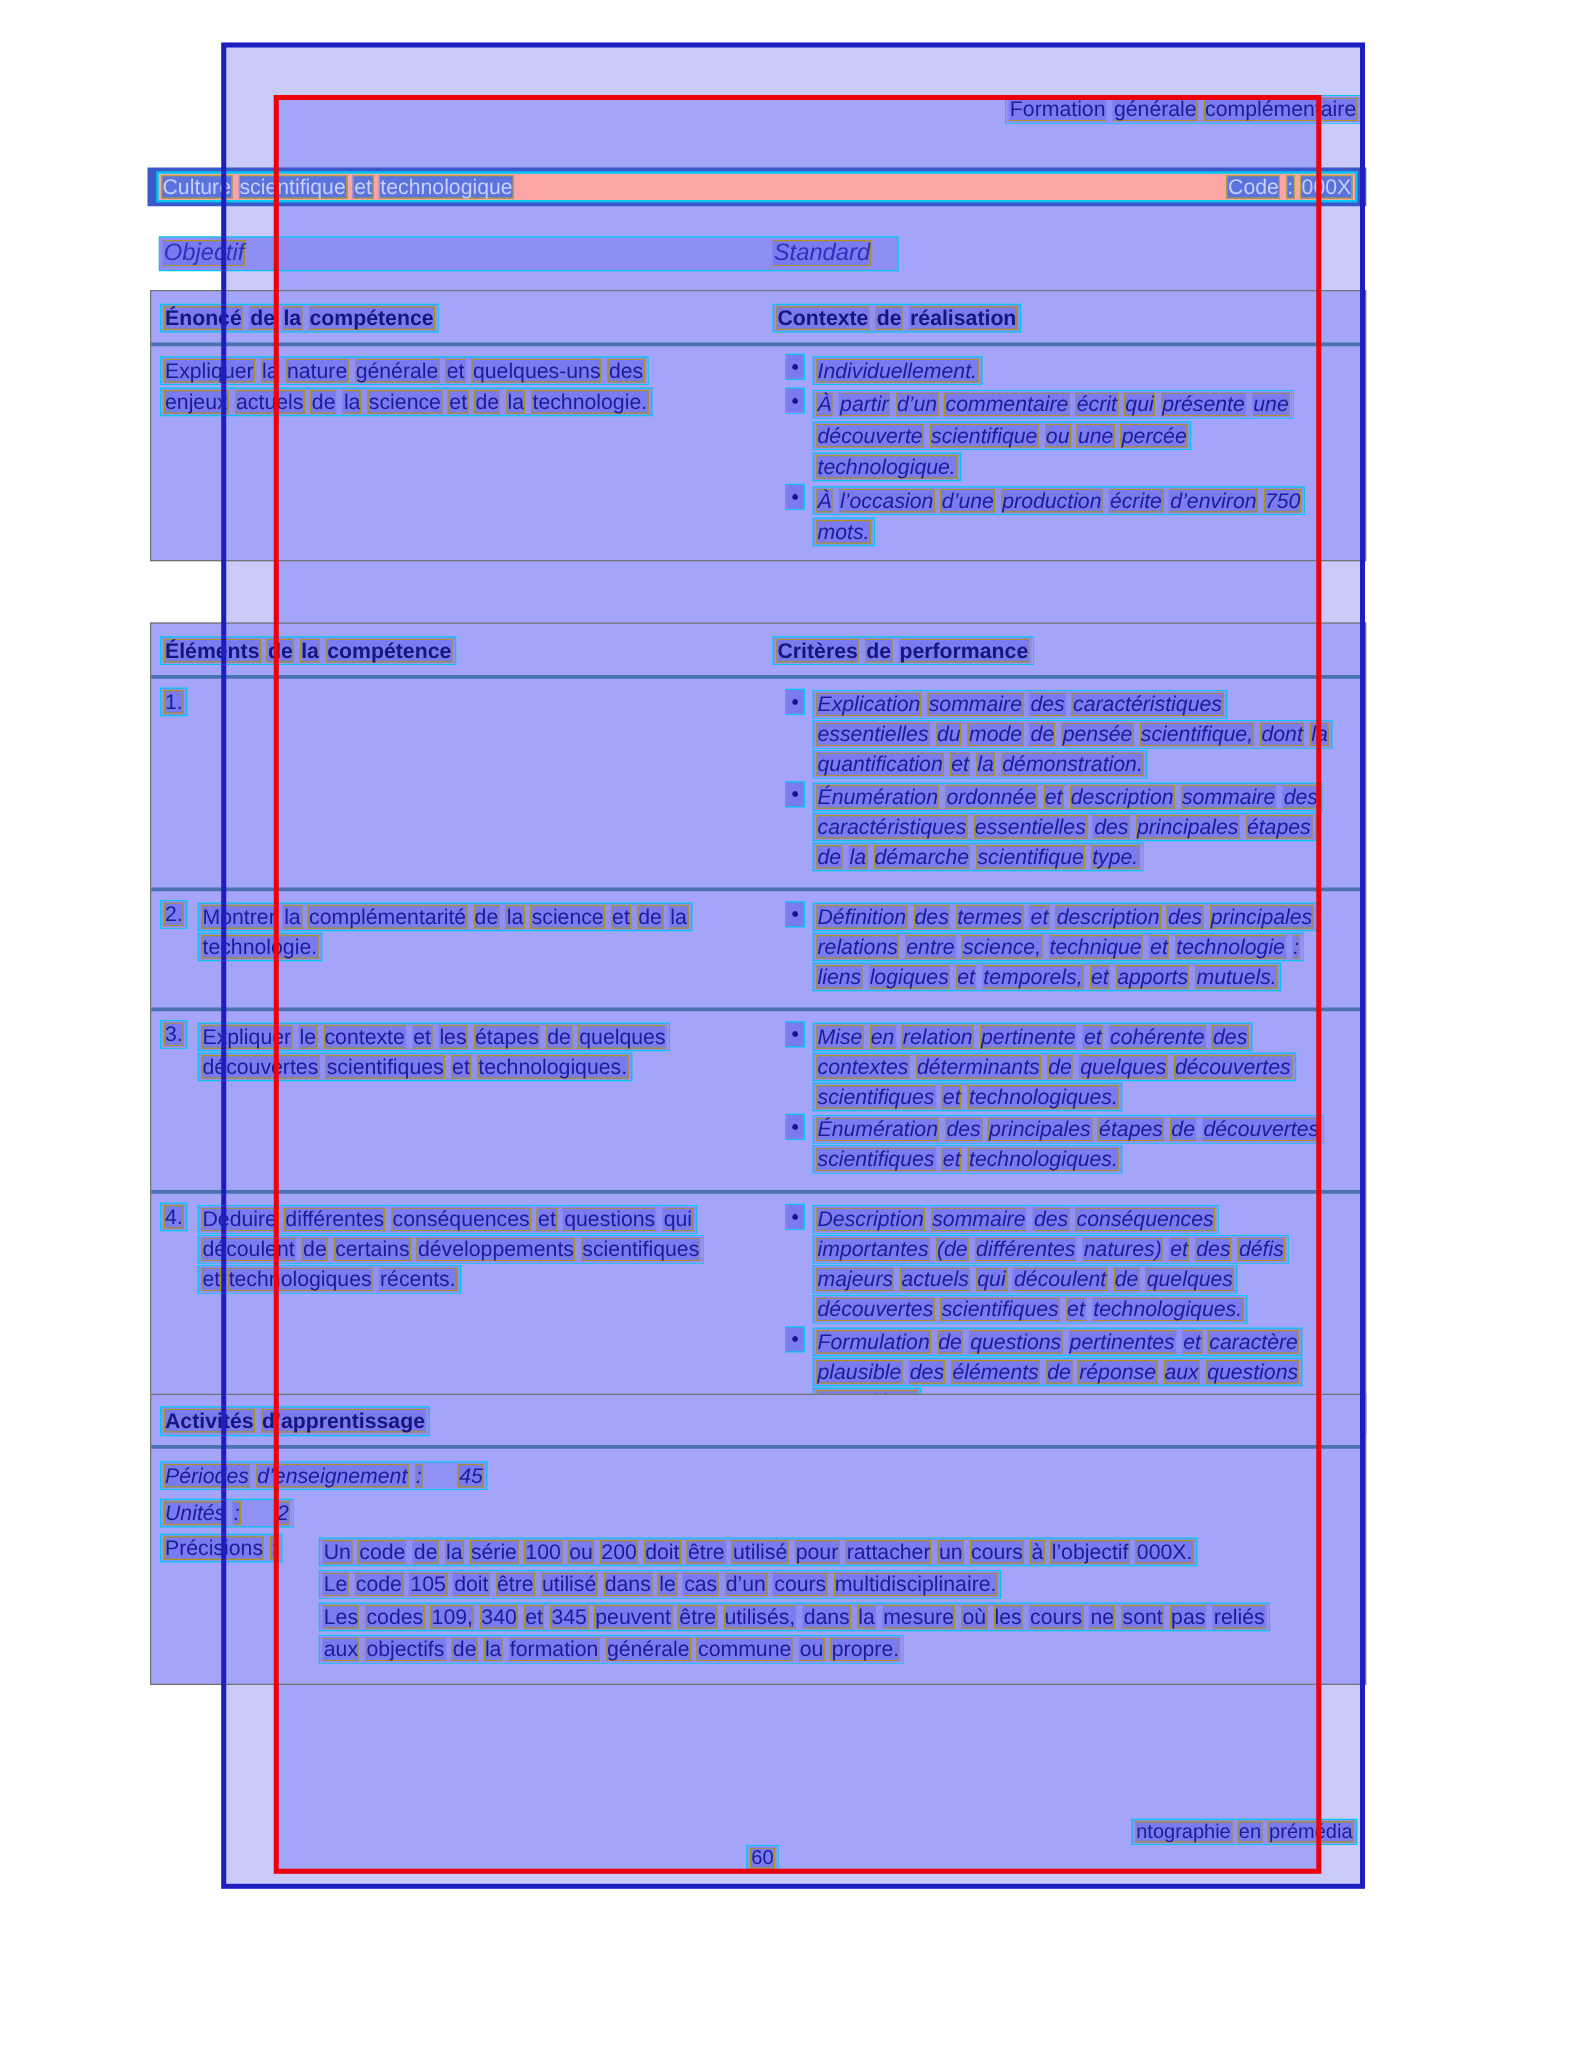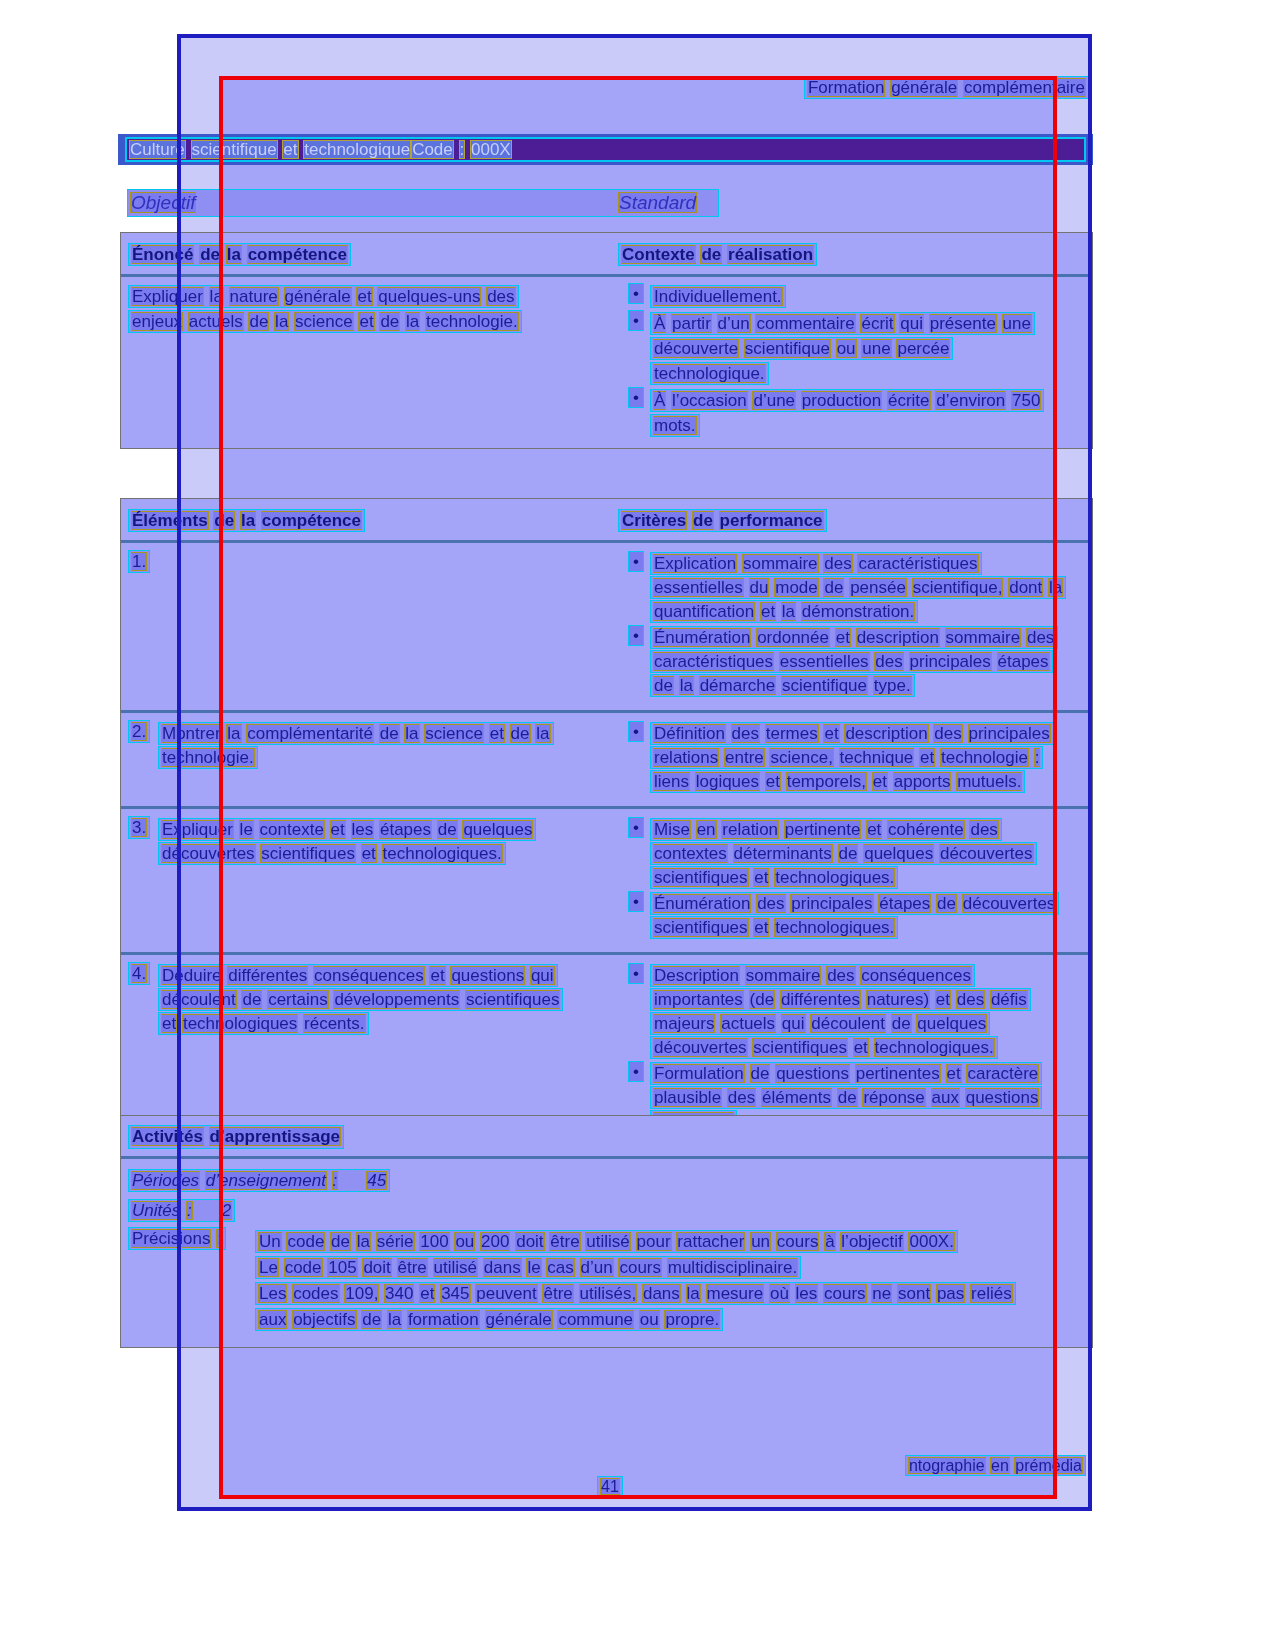--- a/index.html
+++ b/index.html
@@ -17,39 +17,39 @@
 
   
   .hl{display:inline;background:#9191f4;box-shadow:0 0 0 1px #00c6f2;
       -webkit-box-decoration-break:clone;box-decoration-break:clone;padding:1px 2px;text-align:center;}
   .w{background:#7b7bf0;box-shadow:inset 0 0 0 1px #a89420;padding:0 1px;}
   .txt{display:block;}
 
   .hdr-note{position:absolute;left:700px;top:77px;width:388px;text-align:right;line-height:22px;font-size:17px;}
 
   .title-bar{position:absolute;left:118px;top:134px;width:975px;height:31px;background:#3a58c9;display:flex;align-items:center;}
-  .bar-line{flex:1;margin:0 9px;display:flex;justify-content:flex-start;background:#4c1d95;box-shadow:0 0 0 2px #00c6f2;color:#c9cefb;line-height:21px;padding:0 2px;}
+  .bar-line{flex:1;margin:0 9px;display:flex;justify-content:space-between;background:#fca5a5;box-shadow:0 0 0 2px #00c6f2;color:#c9cefb;line-height:21px;padding:0 2px;}
   .bar-line .w{background:#5b74dd;box-shadow:inset 0 0 0 1px #b3a235;}
 
   .obj-std{position:absolute;left:128px;top:190px;width:590px;height:26px;background:#8f8ff3;box-shadow:0 0 0 1px #00c6f2;font-size:19px;font-weight:normal;font-style:italic;color:#3030bd;line-height:26px;}
   .obj-std .pos-a{position:absolute;left:2px;top:0;}
   .obj-std .pos-b{position:absolute;left:490px;top:0;}
 
   .tbl{position:absolute;left:120px;width:973px;border:1px solid #737373;background:#a4a4f8;}
   .t1{top:232px;}
   .t2{top:462px;margin-top:36px;}
   .t3{top:1115px;}
   .thead{display:flex;border-bottom:3px solid #4a72ae;padding:12px 8px 9px 8px;font-weight:bold;color:#15157e;}
   .thead .hc-l{width:480px;}
   .thead .hc-r{flex:1;padding-left:10px;}
   .tbody{display:flex;padding:7px 0 8px 0;}
   .cell-left{width:488px;padding-left:8px;display:flex;}
   .cell-left .numcol{flex:0 0 30px;}
   .cell-left .txt{max-width:408px;line-height:25px;}
-  .cell-right{flex:1;padding:0 24px 0 20px;}
+  .cell-right{flex:1;padding:0 24px 0 20px;font-style:italic;}
   .cell-right .txt{max-width:414px;line-height:25px;}
   ul.blist{list-style:none;margin:0;padding:0;}
   li.bli{display:flex;margin:0 0 2px 0;}
   .dot{flex:0 0 22px;color:#14148c;}
   .dot::before{content:"\2022";background:#7b7bf0;box-shadow:0 0 0 1px #00c6f2;padding:0 4px;}
   .row{display:flex;border-bottom:3px solid #4a72ae;padding:9px 0 10px 0;}
   .row:last-child{border-bottom:none;}
   .t2 .txt{line-height:24px;}
 
   .t3 .thead{padding:10px 8px 8px 8px;}
@@ -265,21 +265,21 @@
             </div>
             </div>
         </div>
       </div>
     </div>
 
     <div class="watermark">
       <span class="hl wds"><span class="w">ntographie</span> <span class="w">en</span> <span class="w">prémédia</span></span>
     </div>
     <div class="pagenum">
-      <span class="hl wds"><span class="w">41</span></span>
+      <span class="hl wds"><span class="w">60</span></span>
     </div>
 
   </div>
 
   <div class="page-border"></div>
   <div class="red-box"></div>
 
 </div>
 
 </body></html>

